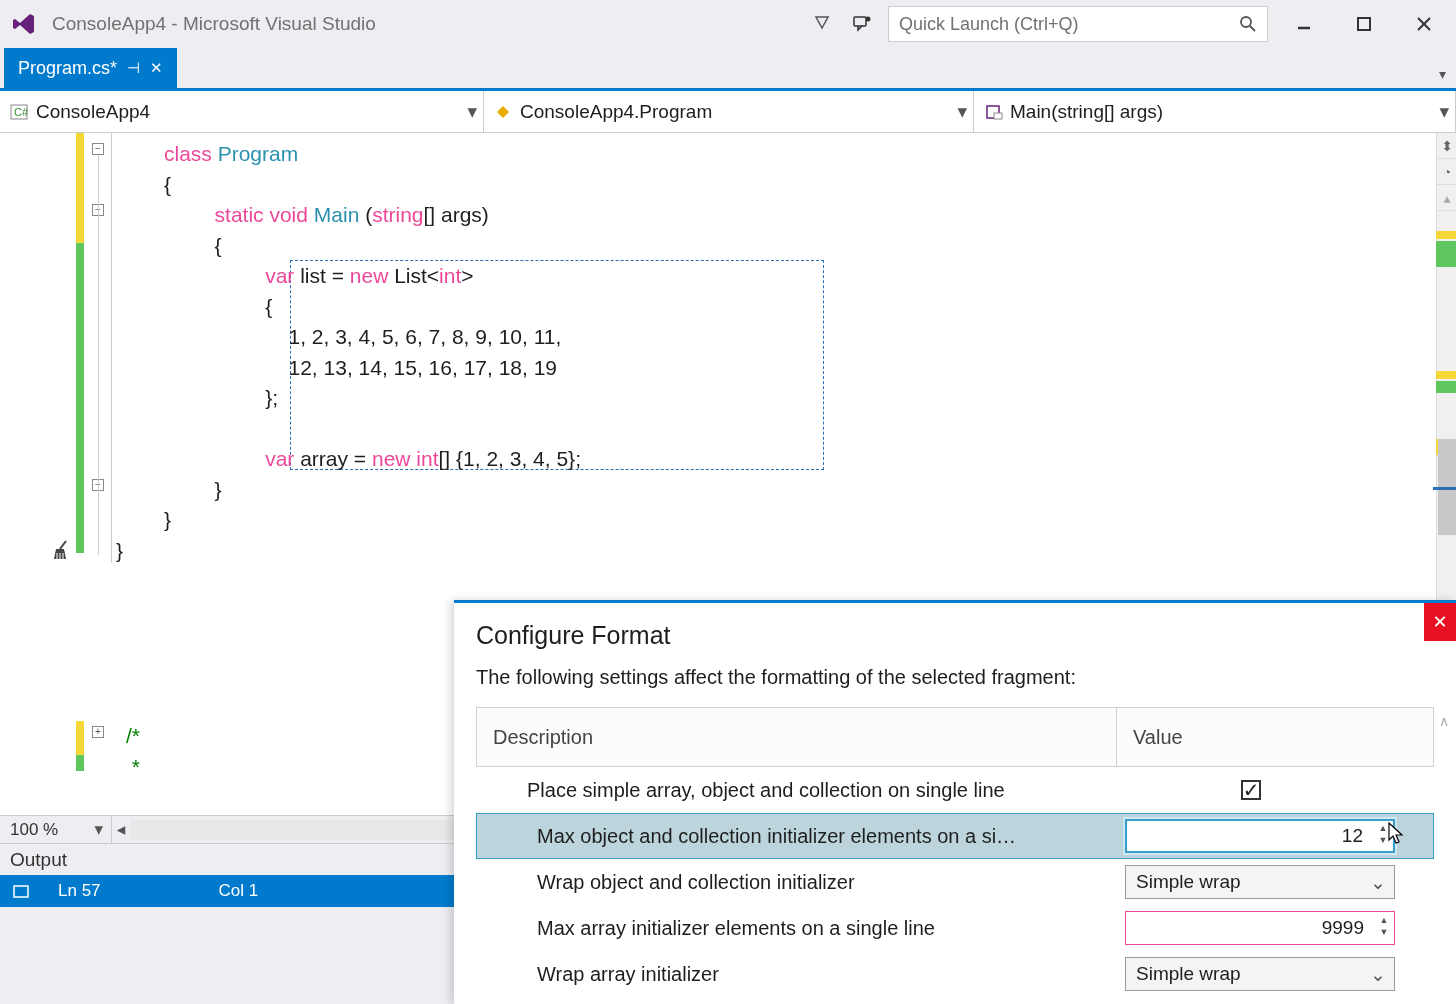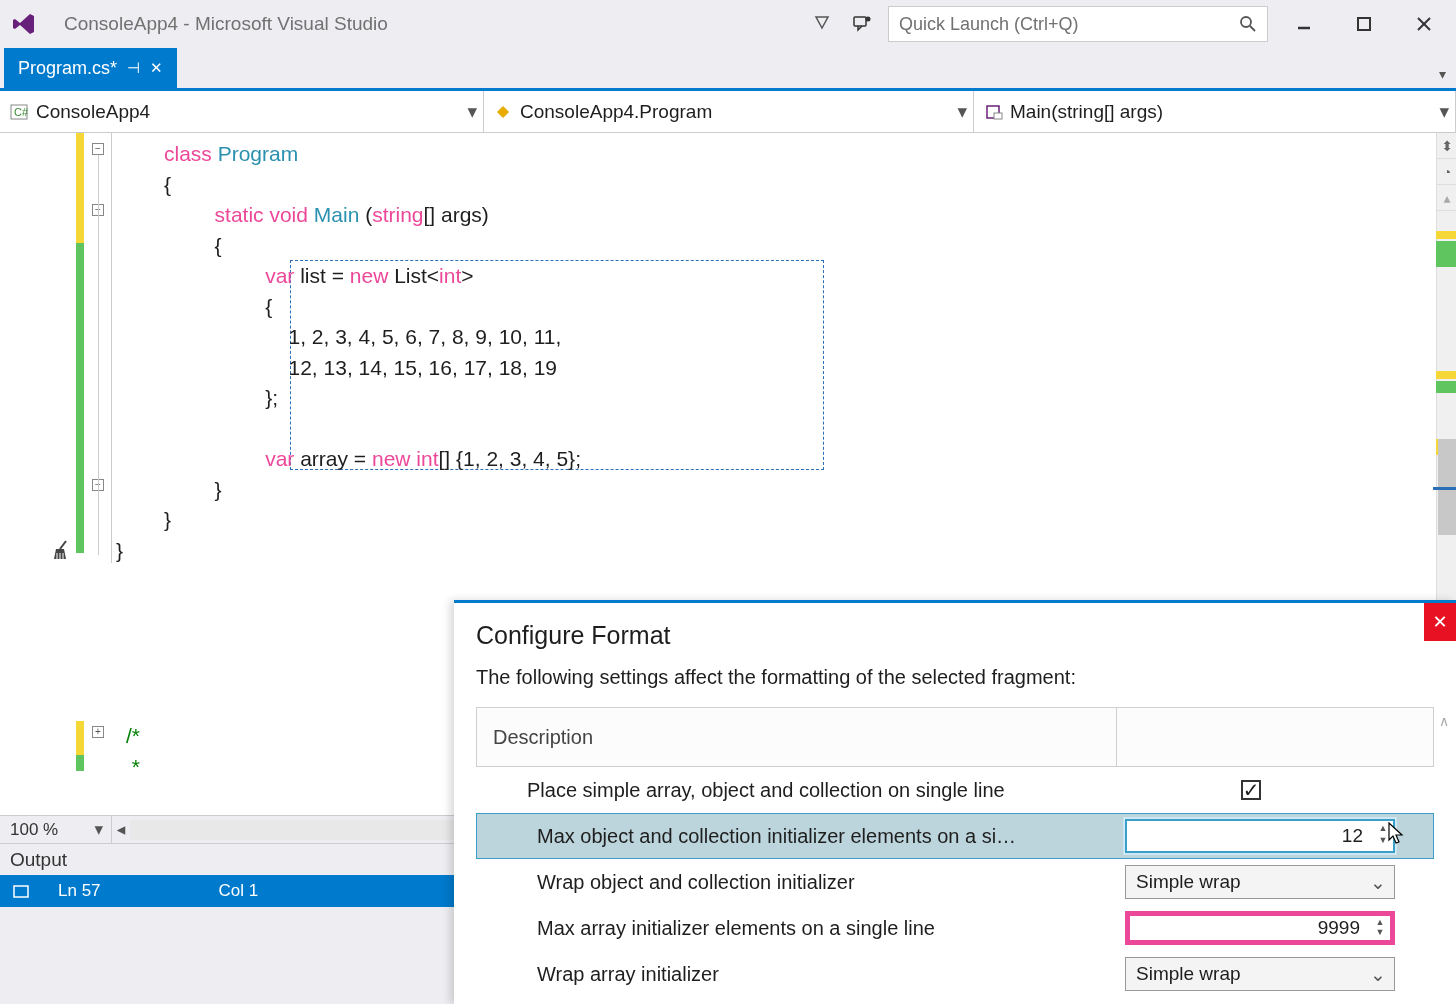--- a/index.html
+++ b/index.html
@@ -1,19 +1,19 @@
 <!DOCTYPE html>
 <html><head>
 <meta charset="utf-8">
 <style>
 *{box-sizing:border-box;margin:0;padding:0;font-family:"Segoe UI",Arial,sans-serif}
 body{width:1456px;height:1004px;background:#eeeef2;overflow:hidden;font-size:14px;color:#1e1e1e}
 .titlebar{height:48px;display:flex;align-items:center;padding:0 8px;gap:12px}
 .vs-logo{width:32px;height:32px;display:flex;align-items:center;justify-content:center}
-.title-text{color:#717171;font-size:19px;margin-left:12px}
+.title-text{color:#717171;font-size:19px;margin-left:0}
 .title-spacer{flex:1}
 .title-icon{width:28px;height:28px;display:flex;align-items:center;justify-content:center;color:#555}
 .quick-launch{width:380px;height:36px;border:1px solid #ccc;background:#fff;display:flex;align-items:center;padding:0 10px;color:#717171;font-size:18px}
 .quick-launch span{flex:1}
 .win-btn{width:48px;height:36px;display:flex;align-items:center;justify-content:center;color:#333}
 .win-btn svg{width:16px;height:16px}
 .tab-row{height:40px;display:flex;align-items:flex-end;padding-left:4px;position:relative}
 .doc-tab{height:40px;background:#007acc;color:#fff;display:flex;align-items:center;padding:8px 14px;font-size:18px;gap:10px}
 .doc-tab .pin,.doc-tab .x{font-size:15px}
 .tab-row-menu{position:absolute;right:10px;bottom:6px;color:#555}
@@ -53,21 +53,21 @@
 .pt-head{display:flex;border:1px solid #cfcfcf;background:#fcfcfc;height:60px;align-items:center;font-size:20px;color:#444}
 .pt-h1{width:640px;padding-left:16px;border-right:1px solid #cfcfcf;height:100%;display:flex;align-items:center}
 .pt-h2{flex:1;padding-left:16px}
 .pt-row{display:flex;height:46px;align-items:center;font-size:20px;border-left:1px solid transparent;border-right:1px solid transparent}
 .pt-row.sel{background:#bcd4db;border:1px solid #3aa0c9}
 .pt-c1{width:640px;padding-left:50px}
 .pt-row:first-of-type .pt-c1{padding-left:50px}
 .pt-r1 .pt-c1{padding-left:50px}
 .pt-c2{flex:1;display:flex;align-items:center;padding-left:8px;padding-right:8px}
 .chk{width:20px;height:20px;border:2px solid #333;display:flex;align-items:center;justify-content:center;margin-left:116px}
-.num-input{height:34px;border:5px solid #ec4899;background:#fff;text-align:right;padding-right:30px;font-size:19px;display:flex;align-items:center;justify-content:flex-end;position:relative;width:270px}
+.num-input{height:34px;border:1px solid #ec4899;background:#fff;text-align:right;padding-right:30px;font-size:19px;display:flex;align-items:center;justify-content:flex-end;position:relative;width:270px}
 .num-input.sel{border:2px solid #3aa0c9;box-shadow:0 0 0 2px #cde8f4}
 .spin{position:absolute;right:3px;top:2px;bottom:2px;width:14px;display:flex;flex-direction:column;justify-content:center;color:#555}
 .spin div{height:12px;font-size:9px;text-align:center;line-height:9px}
 .sel-input{height:34px;border:1px solid #999;background:#f4f4f4;padding-left:10px;font-size:19px;display:flex;align-items:center;position:relative;width:270px}
 .sel-input .dd3{position:absolute;right:8px;color:#555}
 .popup-scroll{position:absolute;right:4px;top:110px;width:16px;color:#aaa;text-align:center}
 .cursor{position:absolute;left:1388px;top:822px;pointer-events:none}
 </style>
 </head>
 <body>
@@ -238,20 +238,21 @@
   <div class="sb-item" style="margin-left:90px">Col 1</div>
 </div>
 
 <div class="popup">
   <div class="popup-close">✕</div>
   <div class="popup-title">Configure Format</div>
   <div class="popup-desc">The following settings affect the formatting of the selected fragment:</div>
   <div class="popup-table">
     <div class="pt-head">
       <div class="pt-h1">Description</div>
+      <div class="pt-h2">Value</div>
     </div>
     <div class="pt-row pt-r1">
       <div class="pt-c1">Place simple array, object and collection on single line</div>
       <div class="pt-c2">
           <div class="chk">✓</div>
         </div>
     </div>
     <div class="pt-row sel">
       <div class="pt-c1" style="padding-left:60px">Max object and collection initializer elements on a si…</div>
       <div class="pt-c2">

